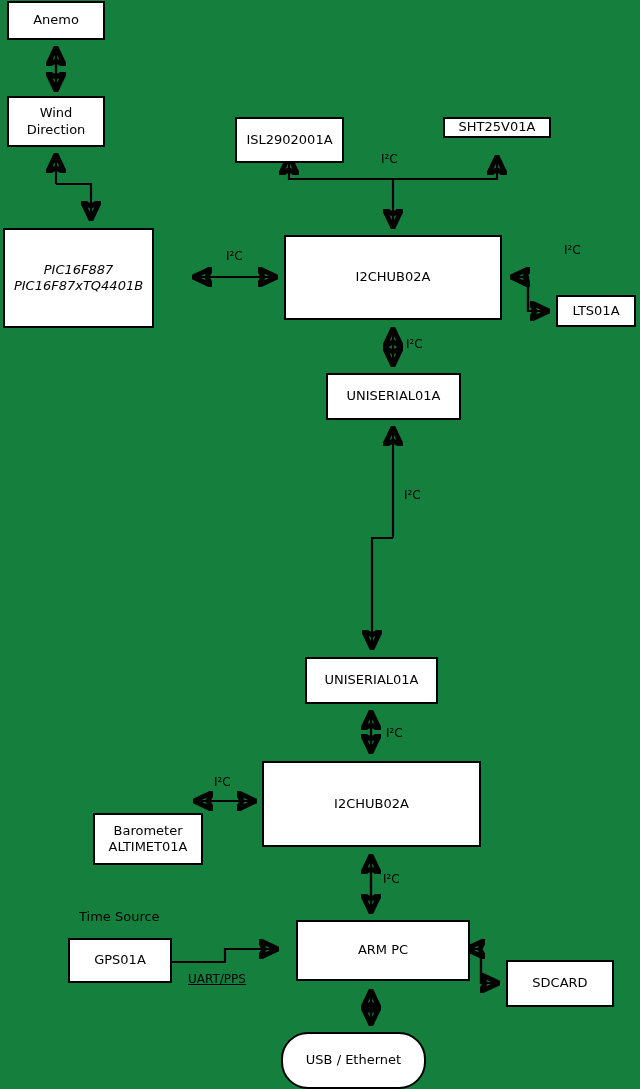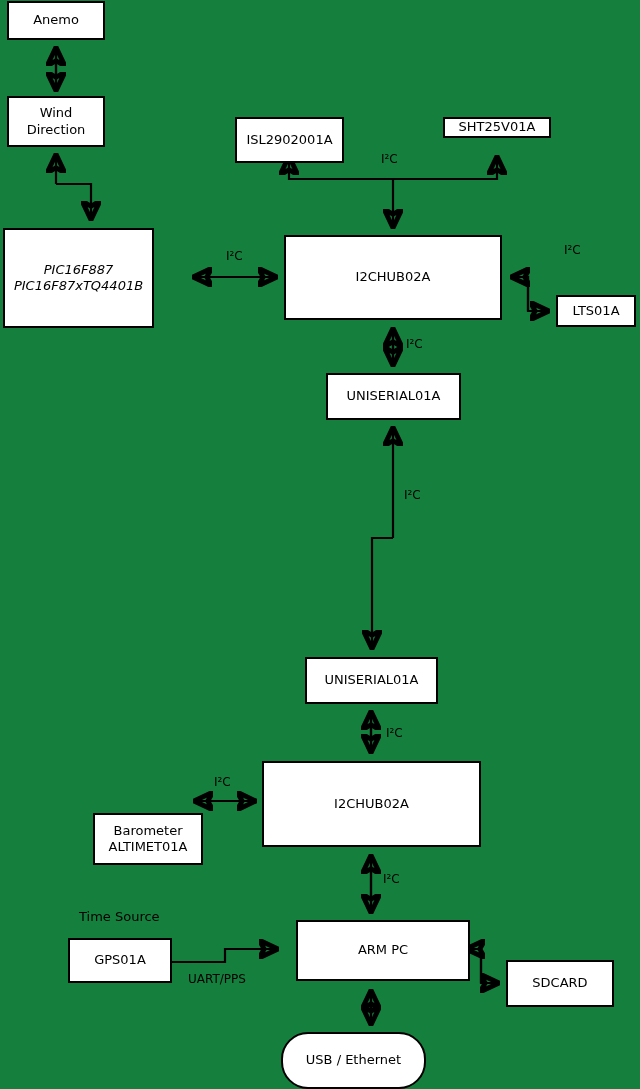--- a/index.html
+++ b/index.html
@@ -133,19 +133,19 @@
     </div>
   <div id="edge-labels-layer">
       <div class="edge-label" style="left: 381px; top: 152px;">I²C</div>
       <div class="edge-label" style="left: 226px; top: 249px;">I²C</div>
       <div class="edge-label" style="left: 564px; top: 243px;">I²C</div>
       <div class="edge-label" style="left: 406px; top: 337px;">I²C</div>
       <div class="edge-label" style="left: 404px; top: 488px;">I²C</div>
       <div class="edge-label" style="left: 386px; top: 726px;">I²C</div>
       <div class="edge-label" style="left: 214px; top: 775px;">I²C</div>
       <div class="edge-label" style="left: 383px; top: 872px;">I²C</div>
-      <div class="edge-label" style="left: 188px; top: 972px;">UART/PPS</div>
+      <div class="edge-label" style="left: 188px; top: 972px; text-decoration: underline;">UART/PPS</div>
     </div>
   <div id="free-labels-layer">
       <div class="free-label" style="left: 79px; top: 909px;">Time Source</div>
     </div>
 
 </div>
 
 </body></html>

